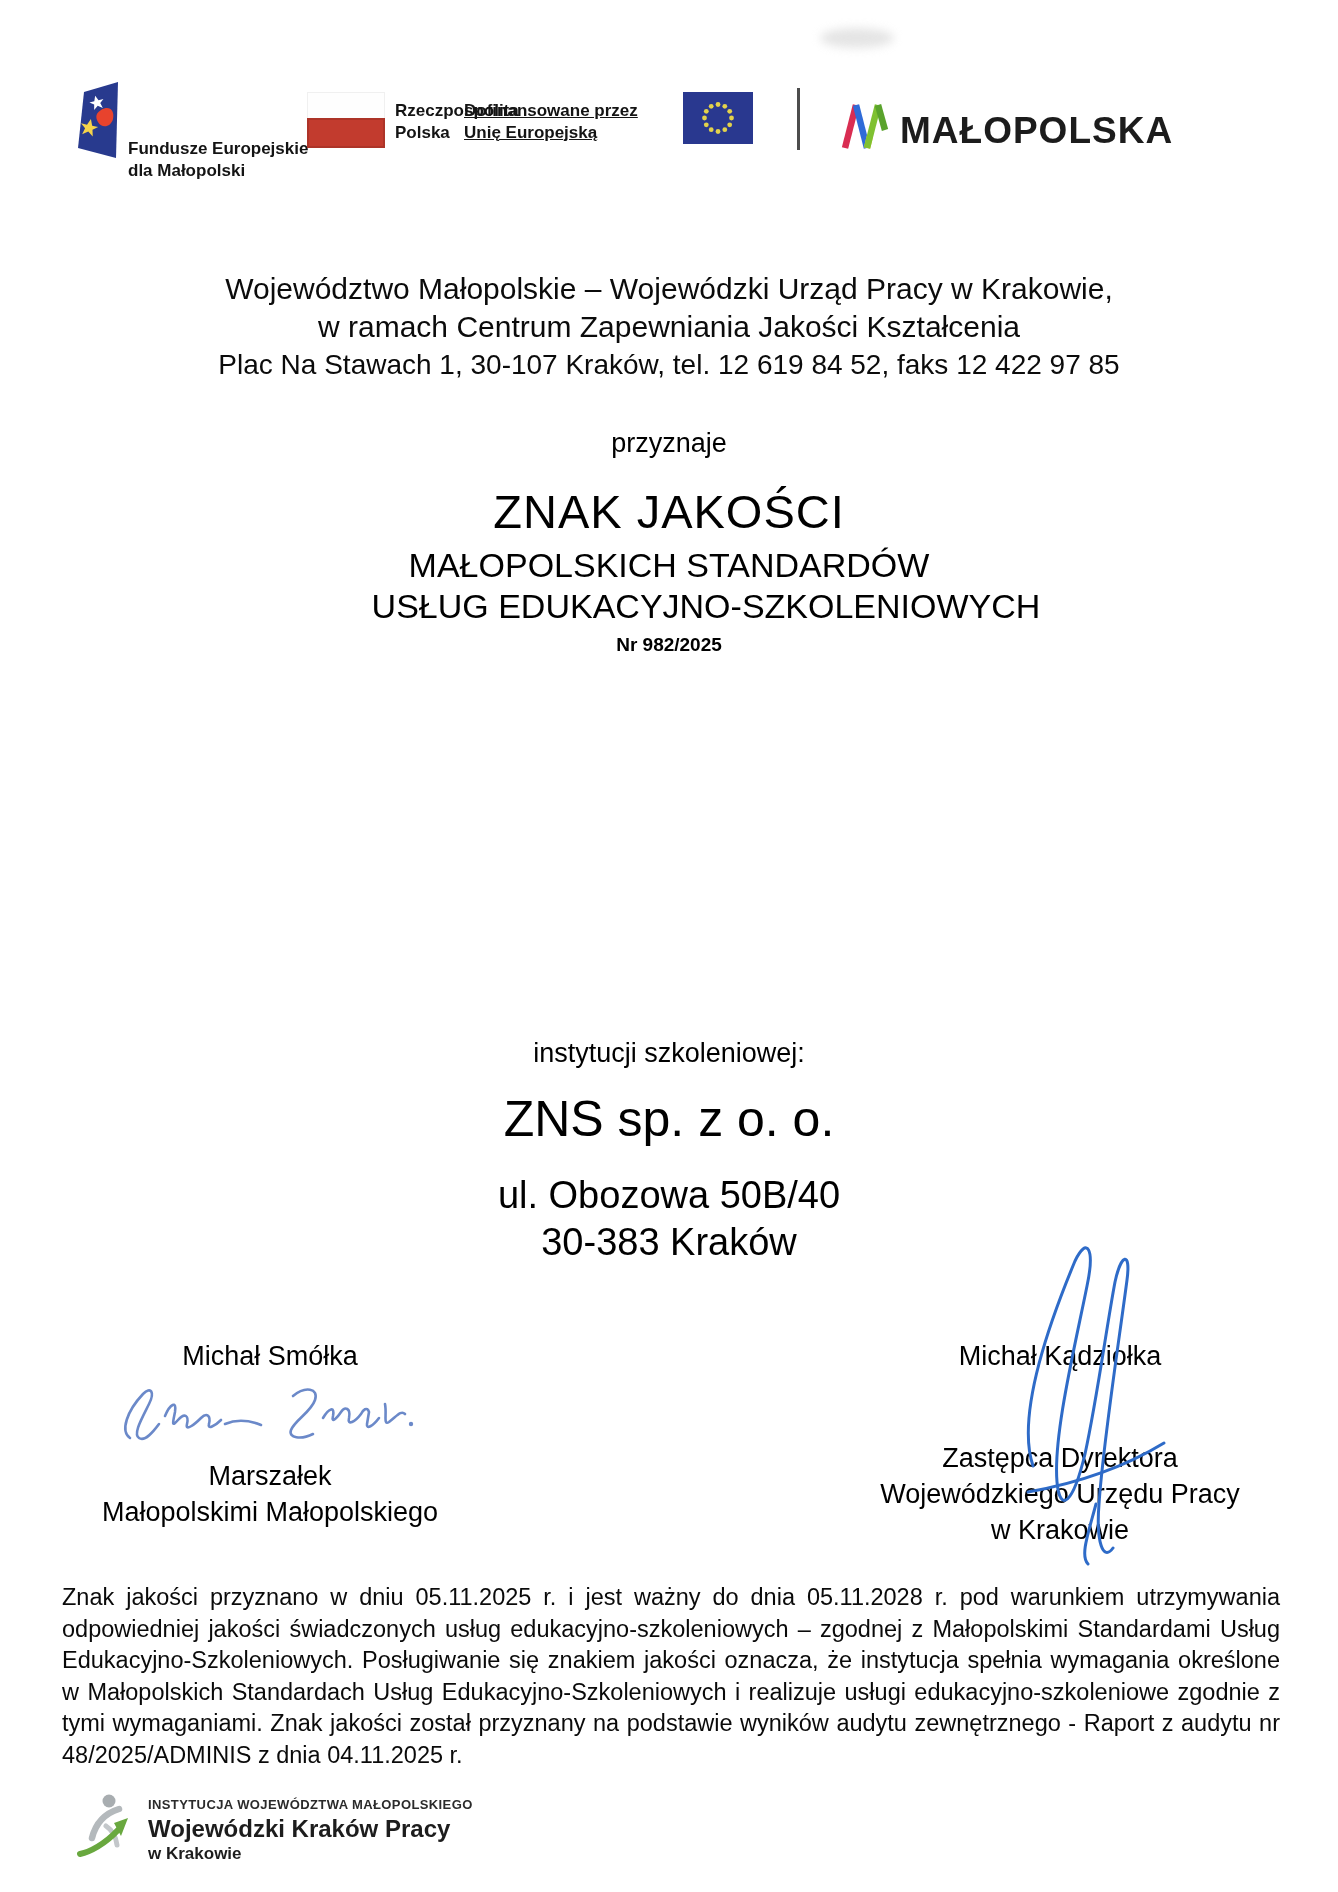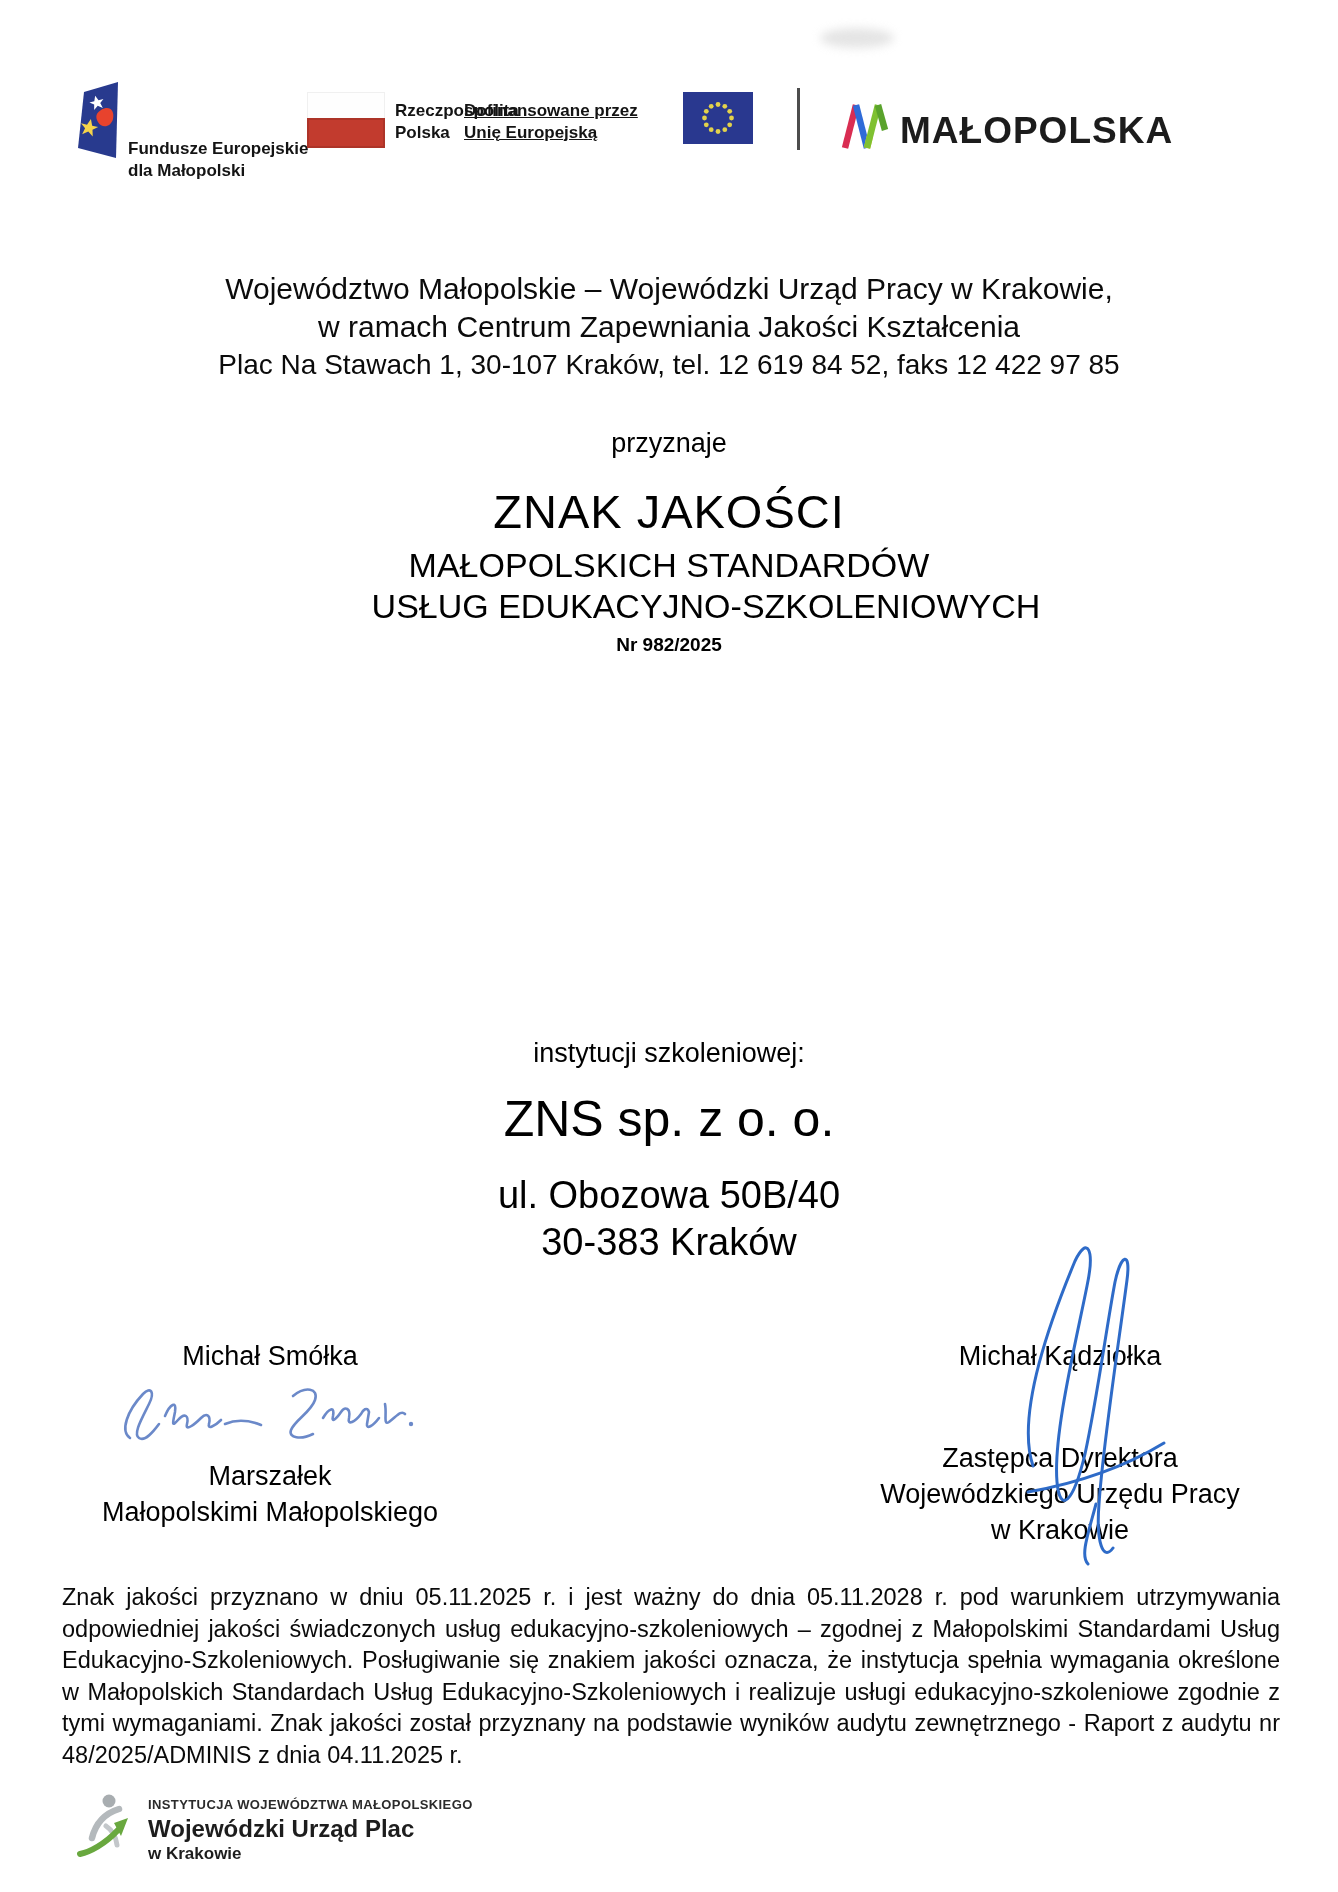--- a/index.html
+++ b/index.html
@@ -190,18 +190,18 @@
   <div class="footer">
     <svg width="60" height="72" viewBox="0 0 60 72">
       <circle cx="33" cy="9" r="6.5" fill="#a8adb0"></circle>
       <path d="M 16 46 C 20 30, 30 21, 43 17" stroke="#b4b9bc" stroke-width="6.5" fill="none" stroke-linecap="round"></path>
       <path d="M 30 34 C 36 38, 40 45, 41 53" stroke="#c3c7ca" stroke-width="5" fill="none" stroke-linecap="round"></path>
       <path d="M 4 62 C 14 60, 29 52, 42 38" stroke="#69a83f" stroke-width="6" fill="none" stroke-linecap="round"></path>
       <polygon points="38,31 52,26 45,44" fill="#69a83f"></polygon>
     </svg>
     <div class="footer-text">
       <div class="l1">INSTYTUCJA WOJEWÓDZTWA MAŁOPOLSKIEGO</div>
-      <div class="l2">Wojewódzki Urząd Plac</div>
+      <div class="l2">Wojewódzki Kraków Pracy</div>
       <div class="l3">w Krakowie</div>
     </div>
   </div>
 
 </div>
 
 </body></html>

